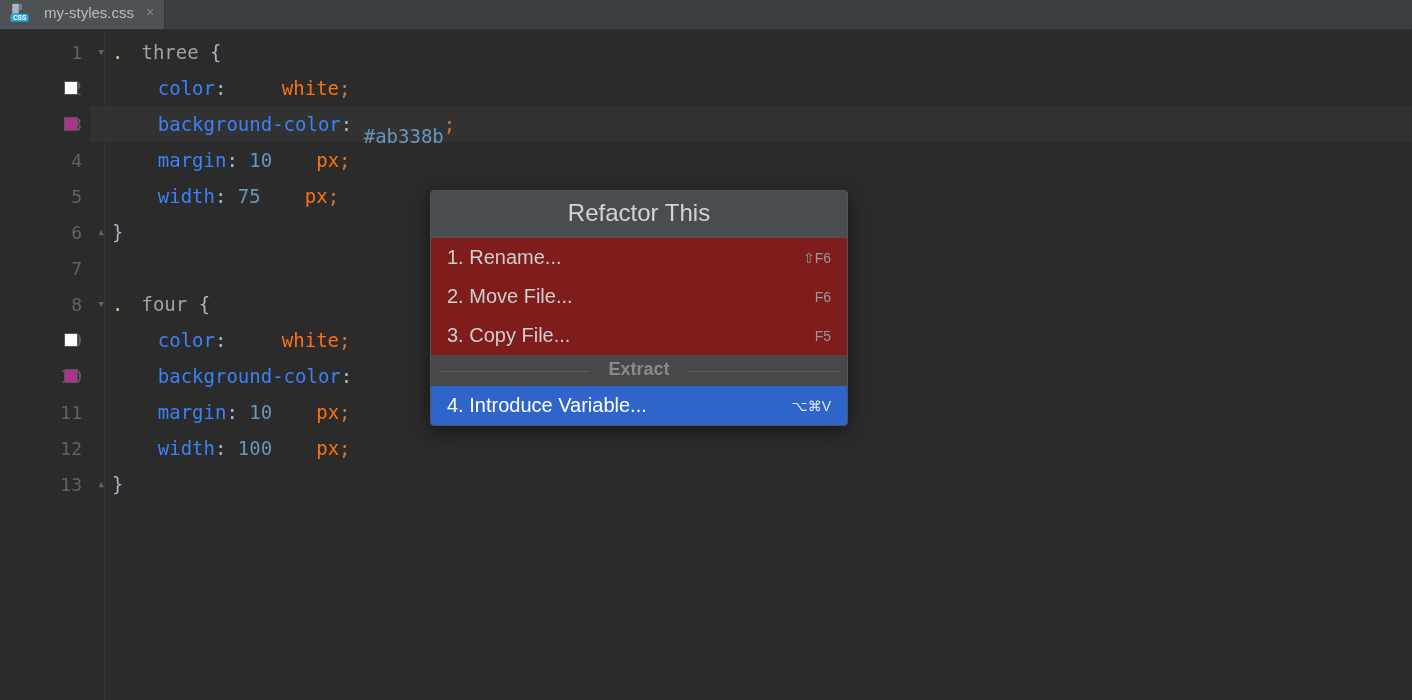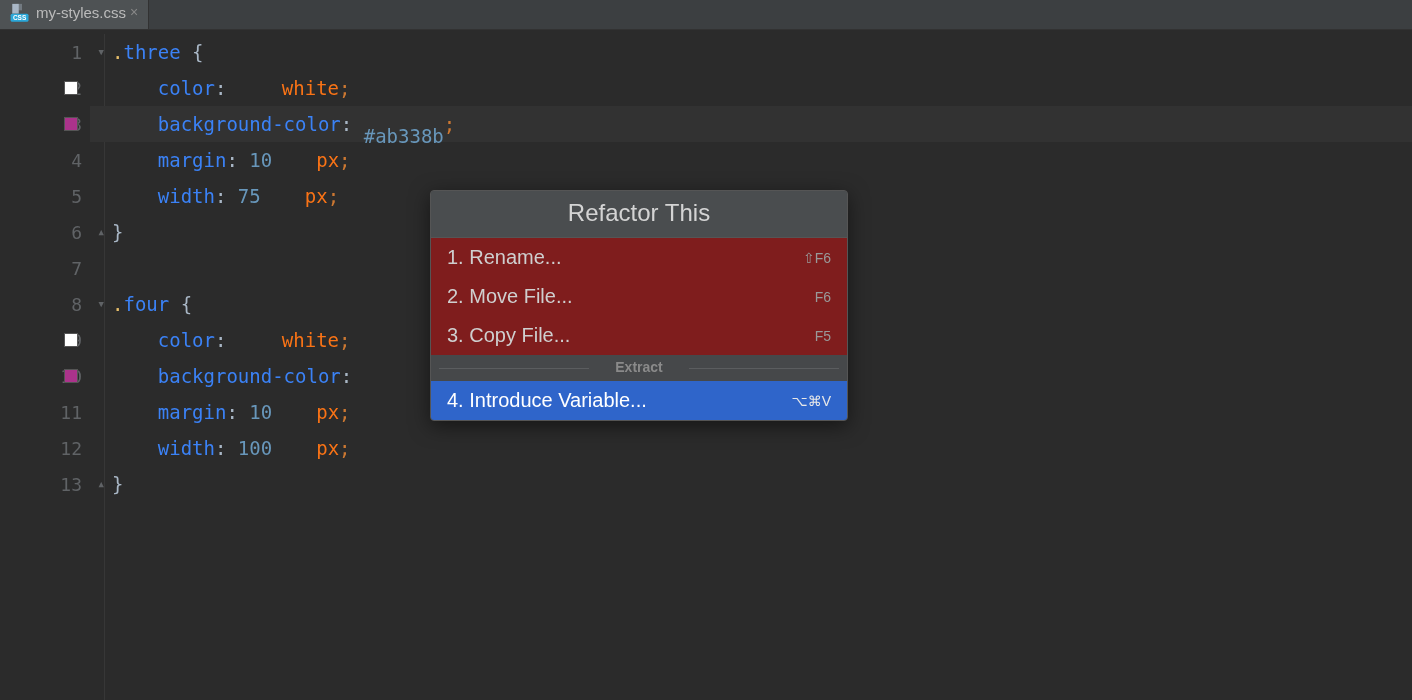--- a/index.html
+++ b/index.html
@@ -18,20 +18,21 @@
       display: flex;
       align-items: stretch;
       border-bottom: 1px solid #323232;
     }
     .tab {
       display: flex;
       align-items: center;
       padding: 0 10px 5px 8px;
       background: #4e5254;
       border-right: 1px solid #323232;
+      gap: 8px;
       color: #bbbbbb;
       font-family: -apple-system, 'Segoe UI', Arial, sans-serif;
       font-size: 15px;
     }
     .tab .icon {
       display: flex;
       align-items: center;
     }
     .tab .close {
       color: #888;
@@ -101,21 +102,21 @@
     }
     .hl-line {
       position: absolute;
       left: 0;
       right: 0;
       height: 36px;
       background: #323232;
       z-index: 0;
     }
     .cline span { position: relative; z-index: 1; }
-    .tk-sel { color: #3b82f6; }
+    .tk-sel { color: #a3a3a3; margin-left: 18px; }
     .tk-brace { color: #a9b7c6; }
     .tk-prop { color: #3b82f6; }
     .tk-colon { color: #a9b7c6; }
     .tk-val { color: #f97316; margin-left: 44px; }
     .tk-num { color: #6897bb; }
     .tk-color { color: #6897bb; margin-top: 24px; }
     .tk-semi { color: #cc7832; }
     .tk-dot { color: #e8bf6a; }
     .popup {
       position: absolute;
@@ -153,21 +154,21 @@
     }
     .popup-item .sc {
       color: #999;
       font-size: 14px;
     }
     .popup-item.selected .sc { color: #e8e8e8; }
     .popup-section {
       position: relative;
       text-align: center;
       color: #8a8a8a;
-      font-size: 14px;
+      font-size: 18px;
       padding: 4px 0 6px 0;
       font-weight: bold;
     }
     .popup-section::before,
     .popup-section::after {
       content: "";
       position: absolute;
       top: 50%;
       width: 150px;
       height: 1px;

